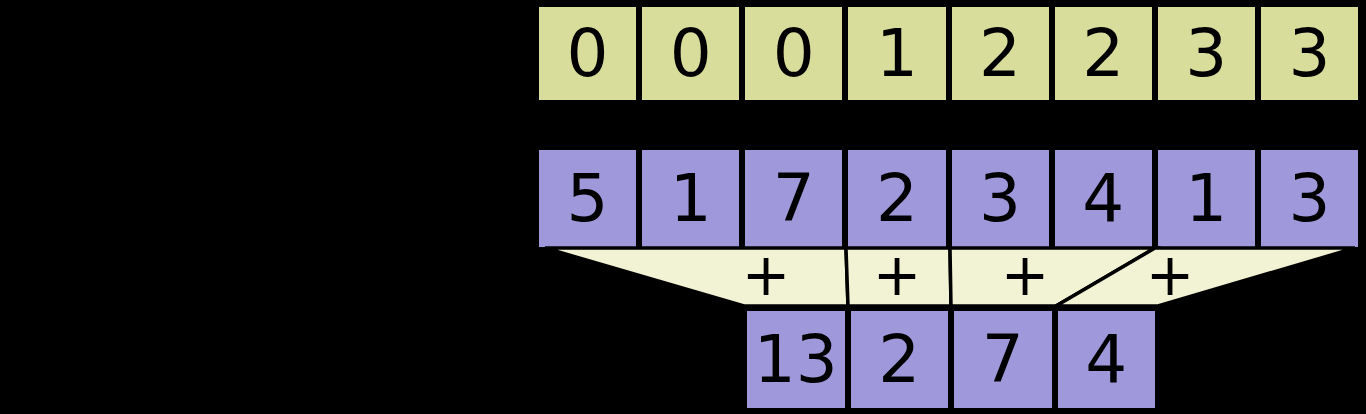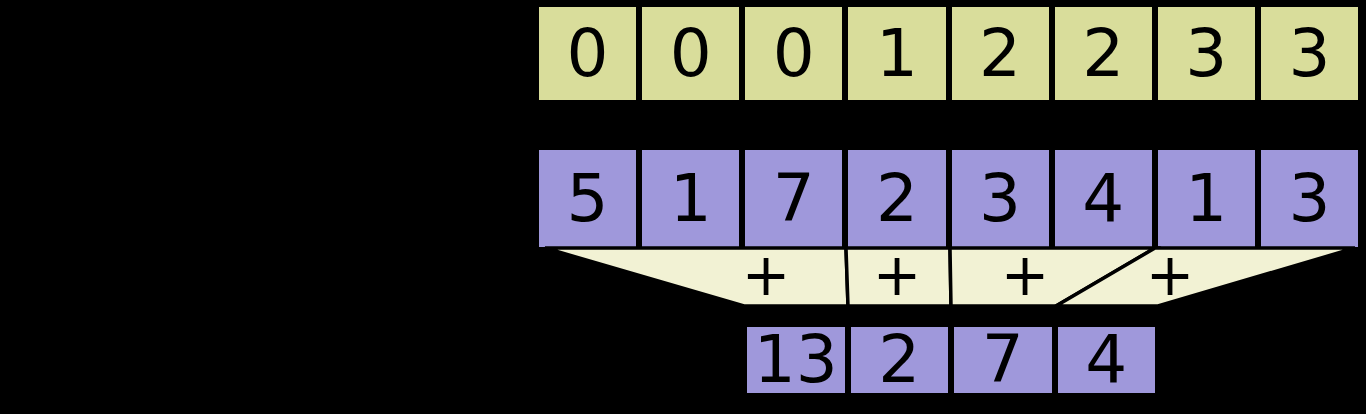--- a/index.html
+++ b/index.html
@@ -42,21 +42,20 @@
     top: 147px;
     width: 825px;
     height: 103px;
   }
   .row-values .cell { background: #9f98db; }
   .row-sums {
     left: 744px;
     top: 308px;
     width: 414px;
     height: 103px;
-    align-items: center;
   }
   .row-sums .cell { background: #9f98db; }
   .funnel-svg {
     position: absolute;
     left: 0;
     top: 0;
     width: 1366px;
     height: 414px;
   }
   .funnel-svg polygon {

